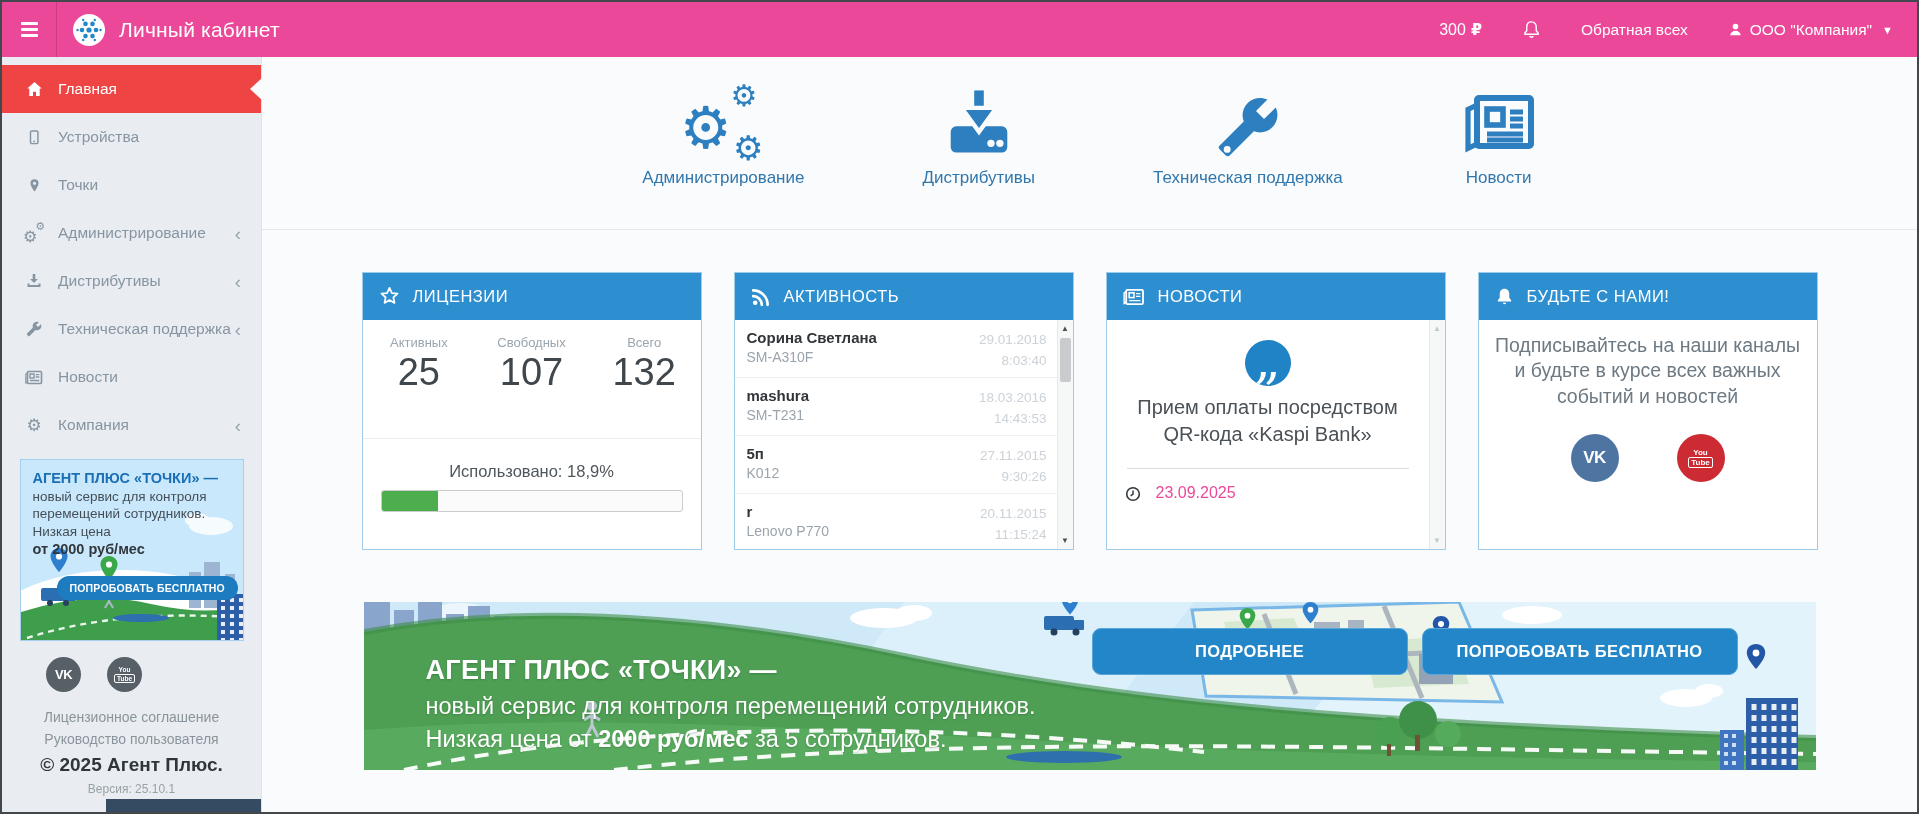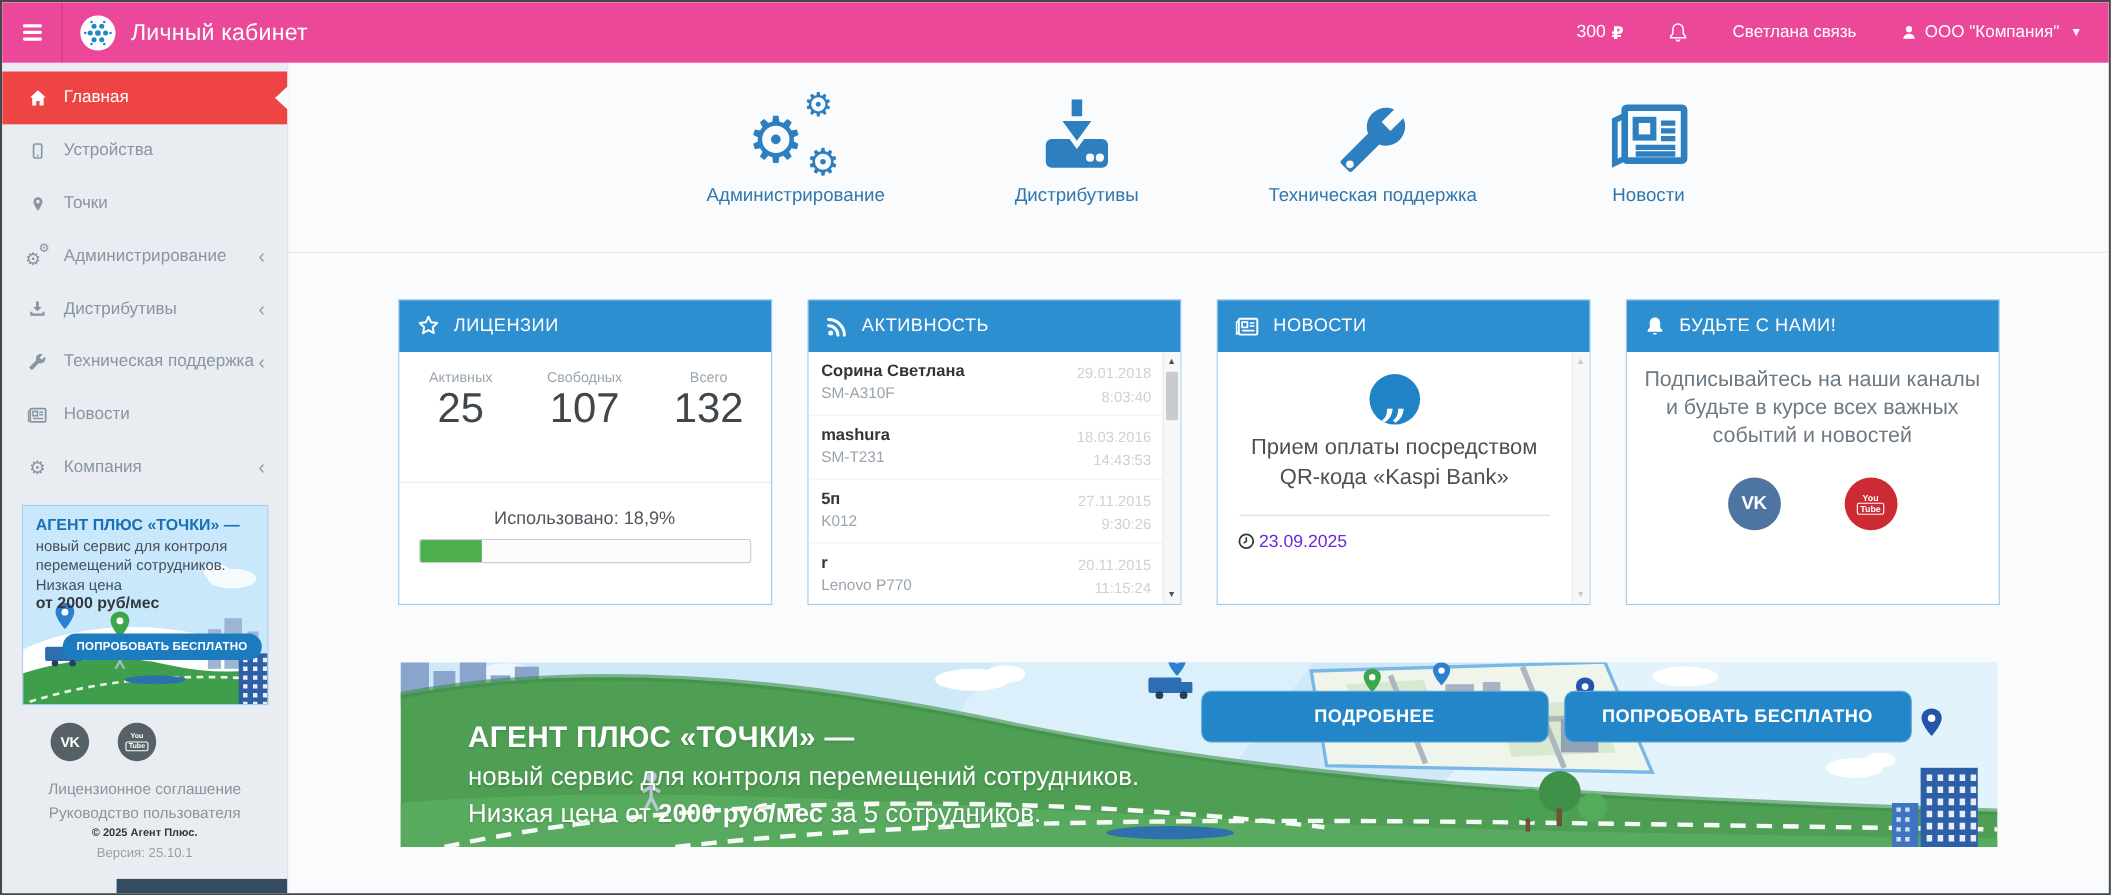--- a/index.html
+++ b/index.html
@@ -52,21 +52,21 @@
 
   .socials{margin:16px 0 0 44px;display:flex;gap:26px;}
   .soc{width:35px;height:35px;border-radius:50%;background:#566066;color:#fff;display:flex;
        align-items:center;justify-content:center;cursor:pointer;}
   .vk-glyph{font-weight:700;font-size:13px;letter-spacing:-.5px;}
   .yt-glyph{text-align:center;font-size:6.5px;font-weight:700;line-height:1.25;}
   .yt-glyph .tube{border:1px solid #fff;border-radius:2px;padding:0 2px;}
 
   .side-footer{margin-top:15px;text-align:center;color:#8a949c;font-size:14px;line-height:1.55;}
   .sf-link{cursor:pointer;}
-  .sf-copy{color:#2f363b;font-weight:700;font-size:10px;}
+  .sf-copy{color:#2f363b;font-weight:700;font-size:19px;}
   .sf-ver{font-size:12px;color:#98a1a8;}
   .dark-strip{position:absolute;bottom:0;left:104px;right:0;height:13px;background:#344b61;}
 
   
   .main{position:absolute;left:260px;top:55px;right:0;bottom:0;background:#fafbfc;}
   .shortcuts{height:173px;border-bottom:1px solid #e4e8eb;display:flex;justify-content:center;
              align-items:flex-start;gap:118px;padding-top:24px;}
   .sc-item{display:flex;flex-direction:column;align-items:center;cursor:pointer;}
   .sc-icon{height:78px;display:flex;align-items:flex-end;justify-content:center;color:#2d7fbf;}
   .sc-label{margin-top:9px;color:#3077ad;font-size:17px;}
@@ -103,21 +103,21 @@
   .varrow.up{top:4px;} .varrow.down{bottom:4px;}
   .varrow.light{color:#c3c9cd;}
   .vthumb{position:absolute;top:18px;left:2px;width:11px;height:44px;background:#c9cccf;border-radius:2px;cursor:pointer;}
 
   .news-body{position:absolute;top:47px;left:0;right:16px;bottom:0;text-align:center;}
   .quote-circle{width:46px;height:46px;border-radius:50%;background:#1f83c6;margin:20px auto 8px;
                 display:flex;align-items:flex-start;justify-content:center;overflow:hidden;}
   .quote-glyph{color:#fff;font-size:52px;line-height:1;transform:translateY(-6px);font-family:"DejaVu Serif",serif;}
   .news-title{font-size:20px;color:#4a5157;line-height:1.35;padding:0 24px;}
   .news-div{border-top:1px solid #d9dde0;margin:20px 20px 0;}
-  .news-date{display:flex;align-items:flex-start;gap:4px;margin:15px 0 0 18px;font-size:16px;color:#6d28d9;}
+  .news-date{display:flex;align-items:flex-end;gap:15px;margin:15px 0 0 18px;font-size:16px;color:#ec4899;}
 
   .socc-body{position:absolute;top:47px;left:0;right:0;bottom:0;text-align:center;}
   .socc-text{font-size:19.5px;color:#6e7a83;line-height:1.3;padding:13px 16px 0;}
   .socc-row{display:flex;justify-content:center;gap:58px;margin-top:25px;}
   .soc-big{width:48px;height:48px;border-radius:50%;color:#fff;display:flex;align-items:center;
            justify-content:center;cursor:pointer;}
   .soc-vk{background:#4e75a2;} .soc-yt{background:#cc2b33;}
   .soc-big .vk-glyph{font-size:17px;}
   .yt-big{font-size:8px;}
 
@@ -171,21 +171,21 @@
       <div class="balance">
         <span>300</span>
           <span class="rub">₽</span>
       </div>
       <div class="bell-btn">
         <svg width="19" height="21" viewBox="0 0 20 21">
           <path d="M10 2.5c-3.2 0-5 2.4-5 5.4v3.8L3 14.2v1.3h14v-1.3l-2-2.5V7.9c0-3-1.8-5.4-5-5.4z" fill="none" stroke="#fff" stroke-width="1.5"></path>
           <path d="M8.2 17.3a1.9 1.9 0 0 0 3.6 0" fill="none" stroke="#fff" stroke-width="1.5"></path>
         </svg>
       </div>
-      <div class="feedback">Светлана связь</div>
+      <div class="feedback">Обратная всех</div>
       <div class="usermenu">
         <svg width="15" height="15" viewBox="0 0 16 16">
           <circle cx="8" cy="4.8" r="3" fill="#fff"></circle>
           <path d="M2.3 14c.6-3.2 2.9-4.8 5.7-4.8s5.1 1.6 5.7 4.8z" fill="#fff"></path>
         </svg>
         <span>ООО "Компания"</span>
         <span class="caret">▼</span>
       </div>
     </div>
   </header>

